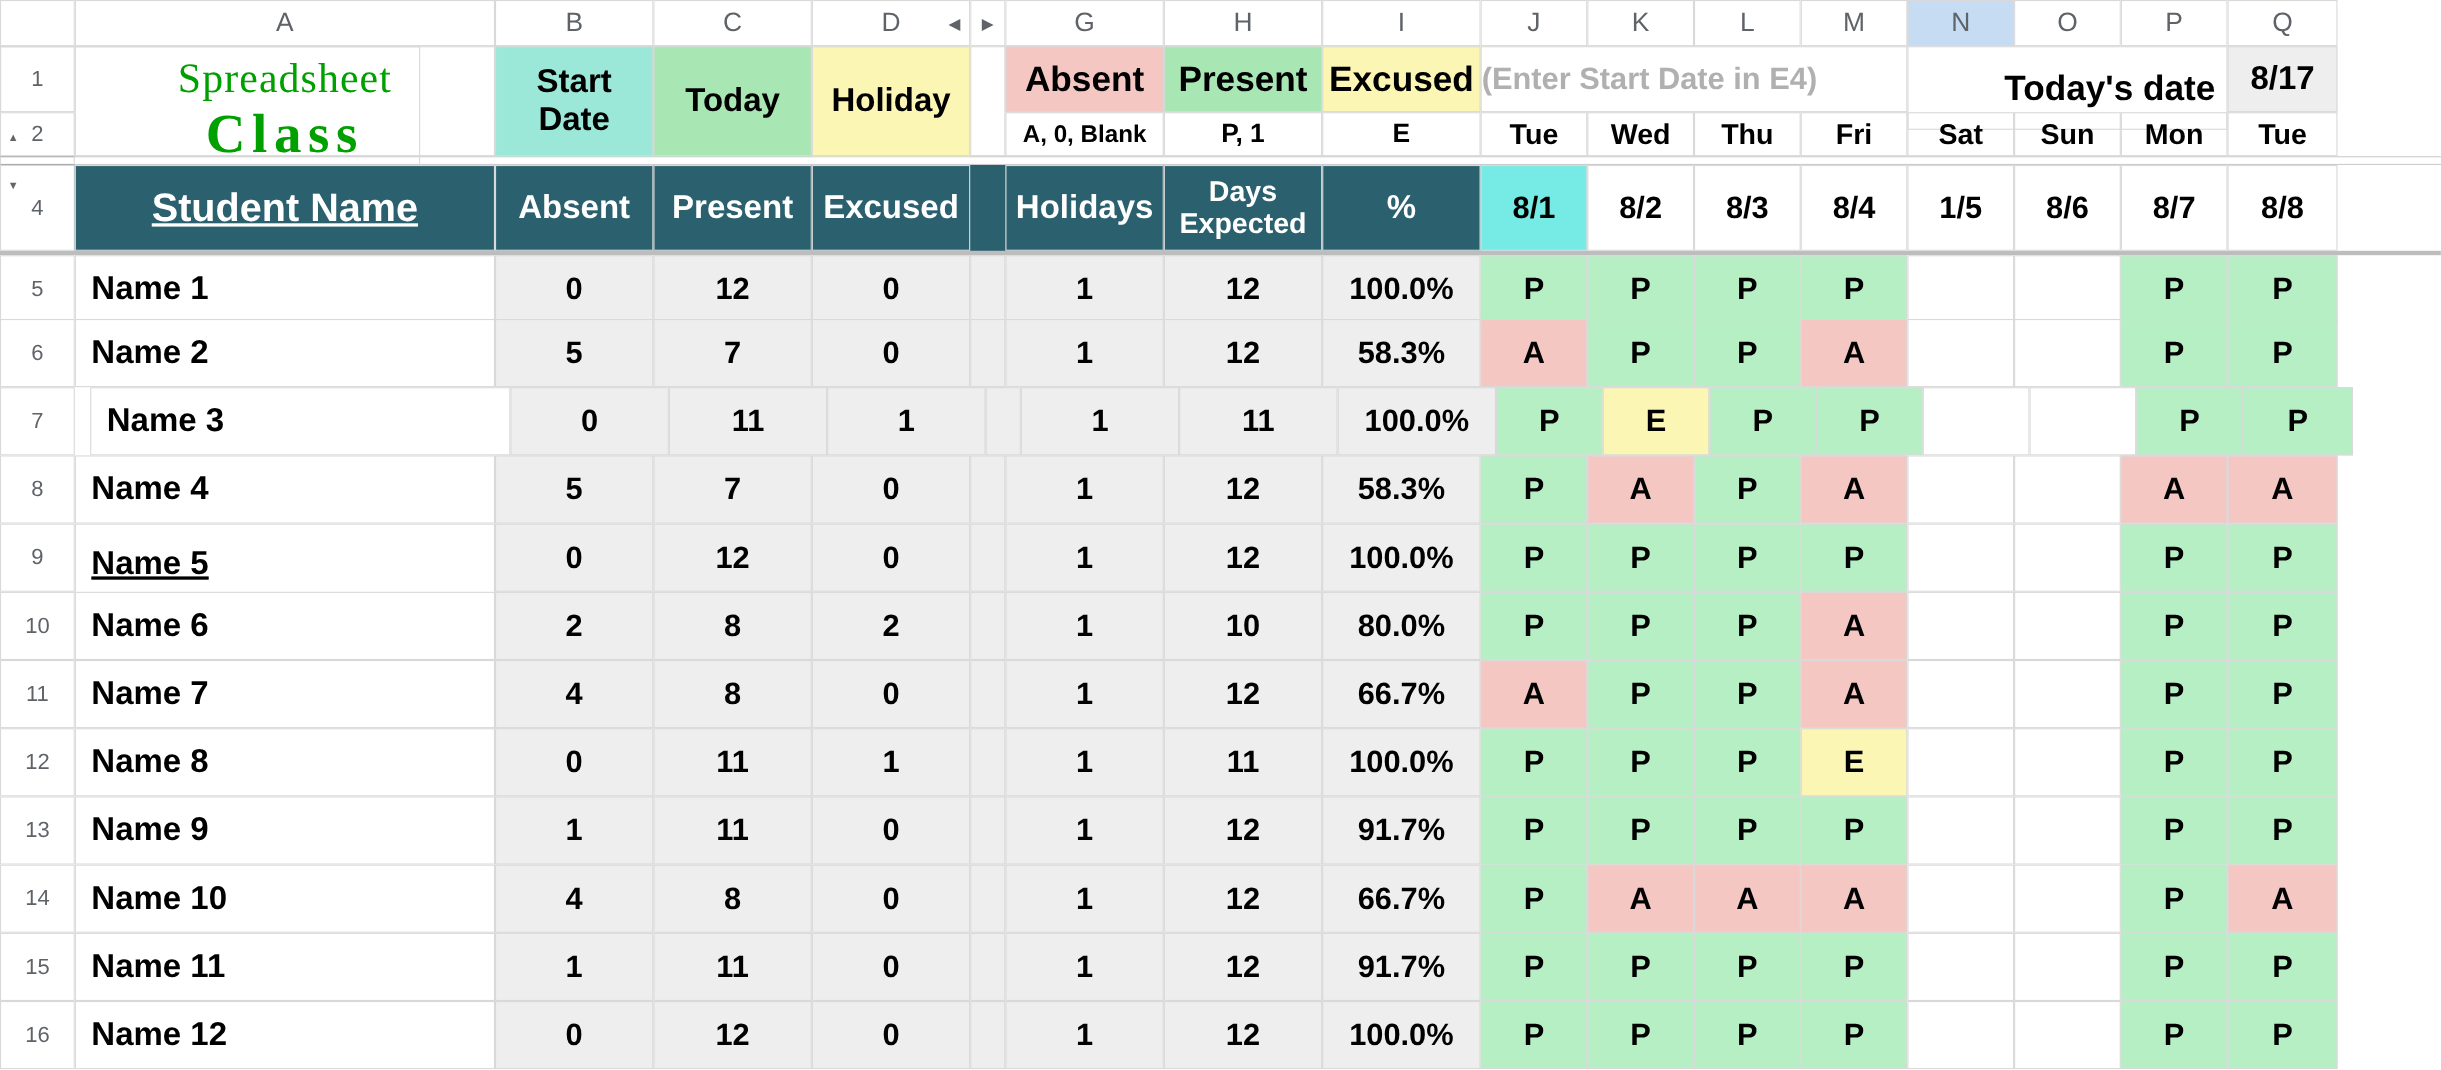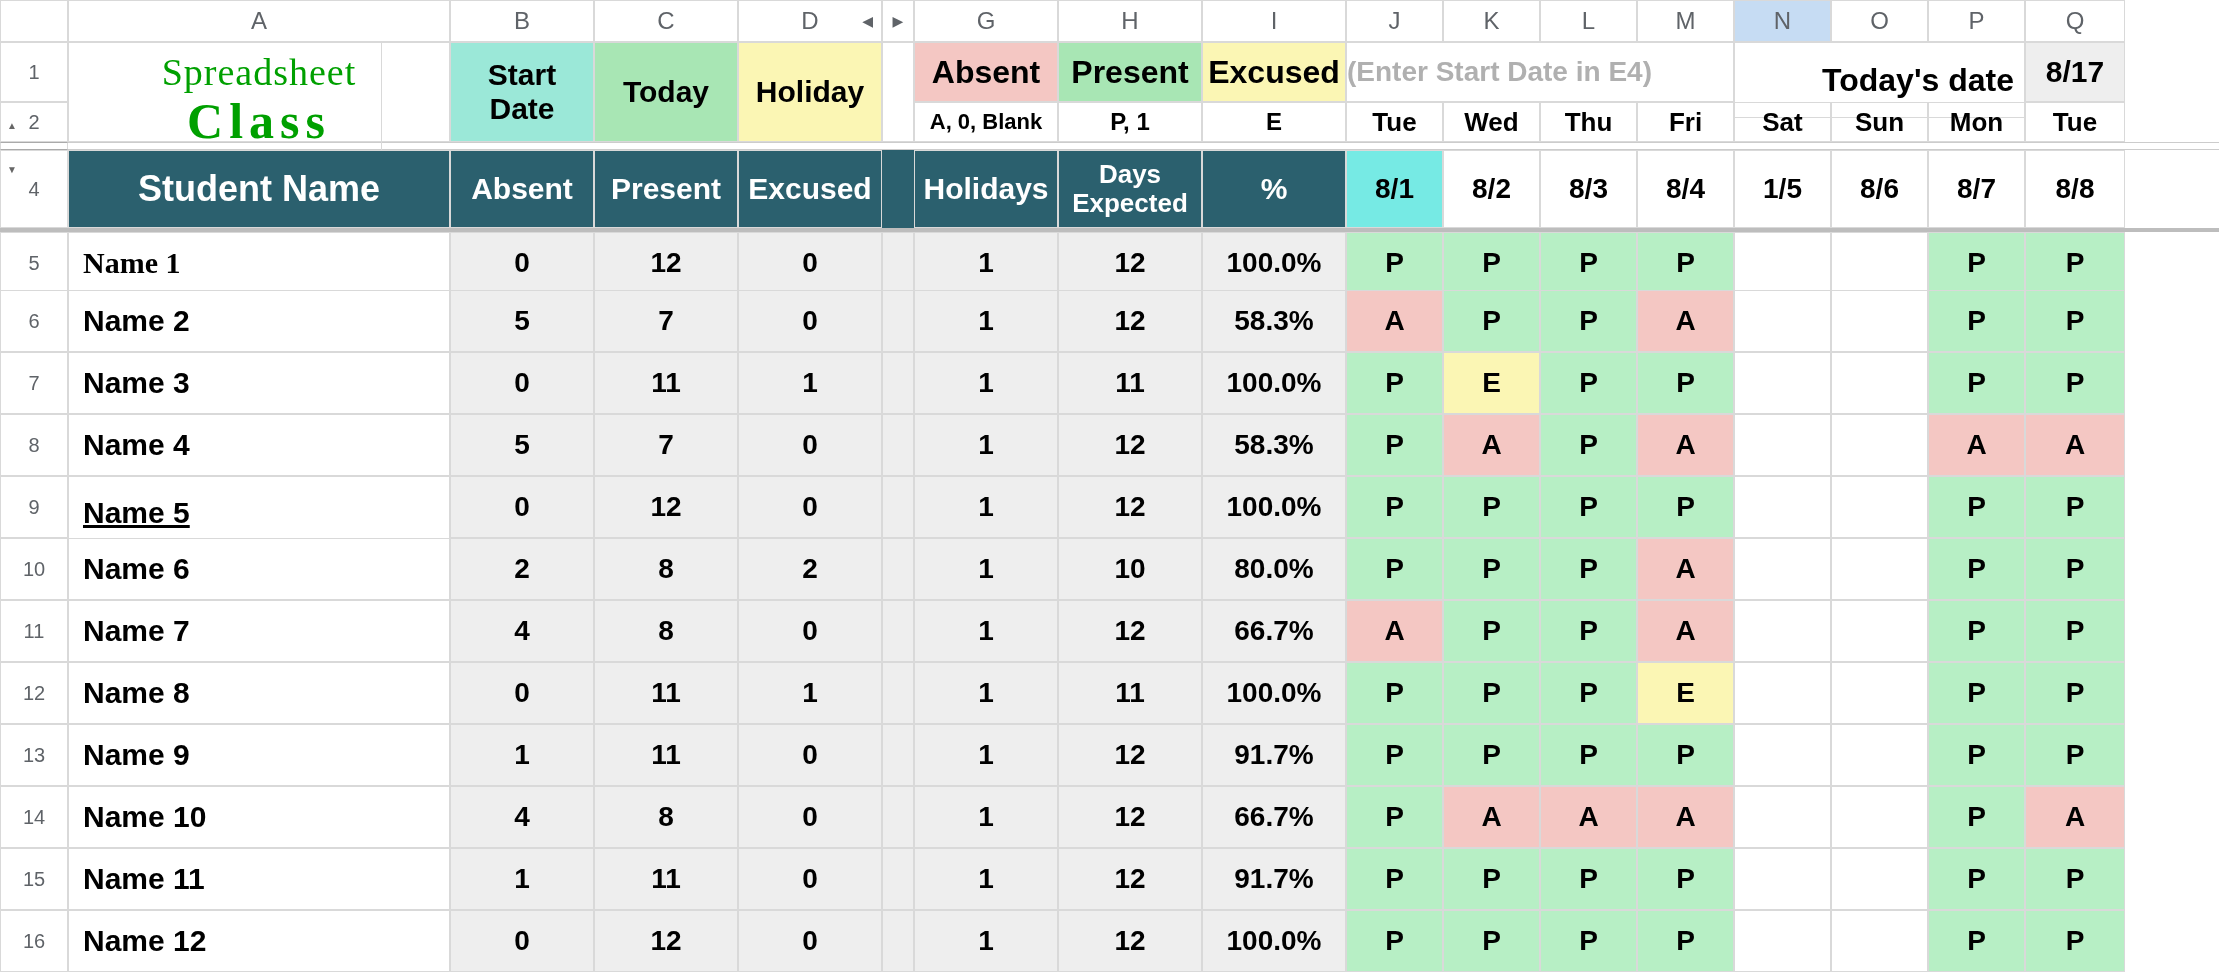--- a/index.html
+++ b/index.html
@@ -125,21 +125,21 @@
     <div class="rowhead" style="height:8px;position:relative;border-top:1px solid #aaa;border-bottom:1px solid #aaa;">
     </div>
     <div style="flex:1;height:8px;border-top:1px solid #ccc;border-bottom:1px solid #ccc;"></div>
   </div>
 
   <div class="row" style="height:78px;">
     <div class="rowhead" style="height:78px;position:relative;">
       <span class="triangle-down tri" style="top:4px;"></span>
       <span>4</span>
     </div>
-    <div class="cell wname hdr-dark" style="height:78px;font-size:36px;">Student Name</div>
+    <div class="cell wname hdr-dark" style="height:78px;font-size:36px;text-decoration:underline;">Student Name</div>
     <div class="cell wstat hdr-dark" style="height:78px;">Absent</div>
     <div class="cell wstat hdr-dark" style="height:78px;">Present</div>
     <div class="cell wstat hdr-dark" style="height:78px;">Excused</div>
     <div class="collapse-btn hdr-dark" style="height:78px;background:#2b606e;border-color:#2b606e;"></div>
     <div class="cell wstat hdr-dark" style="height:78px;">Holidays</div>
     <div class="cell wstat hdr-dark" style="height:78px;flex-direction:column;line-height:1.1;font-size:26px;">
       <span>Days</span>
         <span>Expected</span>
     </div>
     <div class="cell wstat hdr-dark" style="height:78px;">%</div>
@@ -149,21 +149,21 @@
     <div class="cell wday txt-bold" style="height:78px;font-size:28px;">8/4</div>
     <div class="cell wday txt-bold" style="height:78px;font-size:28px;">1/5</div>
     <div class="cell wday txt-bold" style="height:78px;font-size:28px;">8/6</div>
     <div class="cell wday txt-bold" style="height:78px;font-size:28px;">8/7</div>
     <div class="cell wdayQ txt-bold" style="height:78px;font-size:28px;">8/8</div>
   </div>
 
   <div id="data-rows">
       <div class="row thicktop" style="height: 62px;">
         <div class="rowhead" style="height: 62px;">5</div>
-        <div class="cell wname name-cell" style="height: 62px; font-family: Liberation Serif, serif;">Name 1</div>
+        <div class="cell wname name-cell" style="height: 62px;">Name 1</div>
         <div class="cell wstat hdr-light txt-data" style="height: 62px;">0</div>
         <div class="cell wstat hdr-light txt-data" style="height: 62px;">12</div>
         <div class="cell wstat hdr-light txt-data" style="height: 62px;">0</div>
         <div class="collapse-btn" style="height: 62px; background: rgb(238, 238, 238);"></div>
         <div class="cell wstat hdr-light txt-data" style="height: 62px;">1</div>
         <div class="cell wstat hdr-light txt-data" style="height: 62px;">12</div>
         <div class="cell wstat hdr-light txt-data" style="height: 62px;">100.0%</div>
         <div class="cell wday att-P txt-bold" style="height: 62px; font-size: 28px;">P</div>
         <div class="cell wday att-P txt-bold" style="height: 62px; font-size: 28px;">P</div>
         <div class="cell wday att-P txt-bold" style="height: 62px; font-size: 28px;">P</div>
@@ -187,21 +187,21 @@
         <div class="cell wday att-P txt-bold" style="height: 62px; font-size: 28px;">P</div>
         <div class="cell wday att-P txt-bold" style="height: 62px; font-size: 28px;">P</div>
         <div class="cell wday att-A txt-bold" style="height: 62px; font-size: 28px;">A</div>
         <div class="cell wday att-blank txt-bold" style="height: 62px; font-size: 28px;"></div>
         <div class="cell wday att-blank txt-bold" style="height: 62px; font-size: 28px;"></div>
         <div class="cell wday att-P txt-bold" style="height: 62px; font-size: 28px;">P</div>
         <div class="cell wdayQ att-P txt-bold" style="height: 62px; font-size: 28px;">P</div>
       </div>
       <div class="row" style="height: 62px;">
         <div class="rowhead" style="height: 62px;">7</div>
-        <div class="cell wname name-cell" style="height: 62px;">Name 3</div>
+        <div class="cell wname name-cell" style="height: 62px; margin-left: 14px;">Name 3</div>
         <div class="cell wstat hdr-light txt-data" style="height: 62px;">0</div>
         <div class="cell wstat hdr-light txt-data" style="height: 62px;">11</div>
         <div class="cell wstat hdr-light txt-data" style="height: 62px;">1</div>
         <div class="collapse-btn" style="height: 62px; background: rgb(238, 238, 238);"></div>
         <div class="cell wstat hdr-light txt-data" style="height: 62px;">1</div>
         <div class="cell wstat hdr-light txt-data" style="height: 62px;">11</div>
         <div class="cell wstat hdr-light txt-data" style="height: 62px;">100.0%</div>
         <div class="cell wday att-P txt-bold" style="height: 62px; font-size: 28px;">P</div>
         <div class="cell wday att-E txt-bold" style="height: 62px; font-size: 28px;">E</div>
         <div class="cell wday att-P txt-bold" style="height: 62px; font-size: 28px;">P</div>

